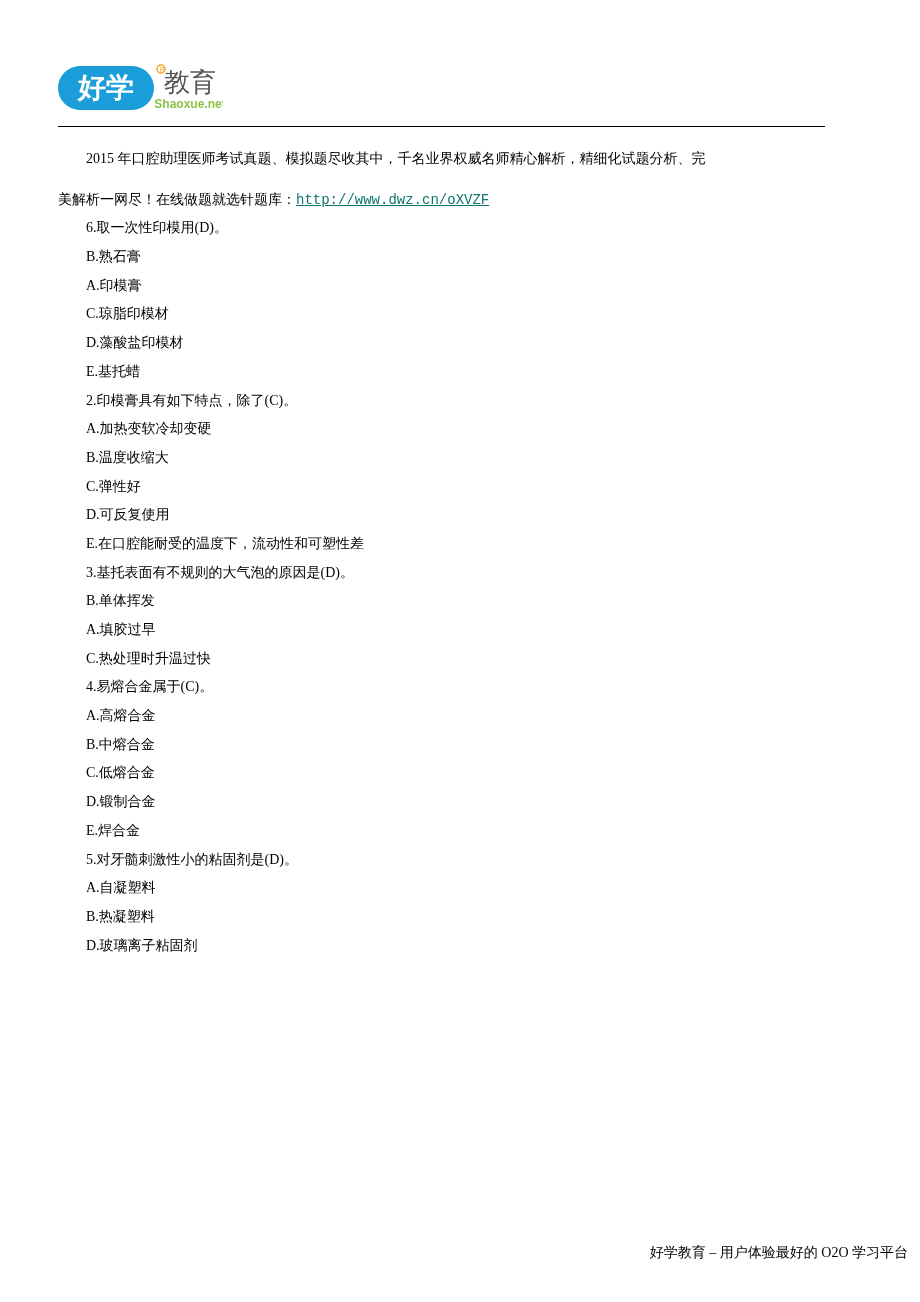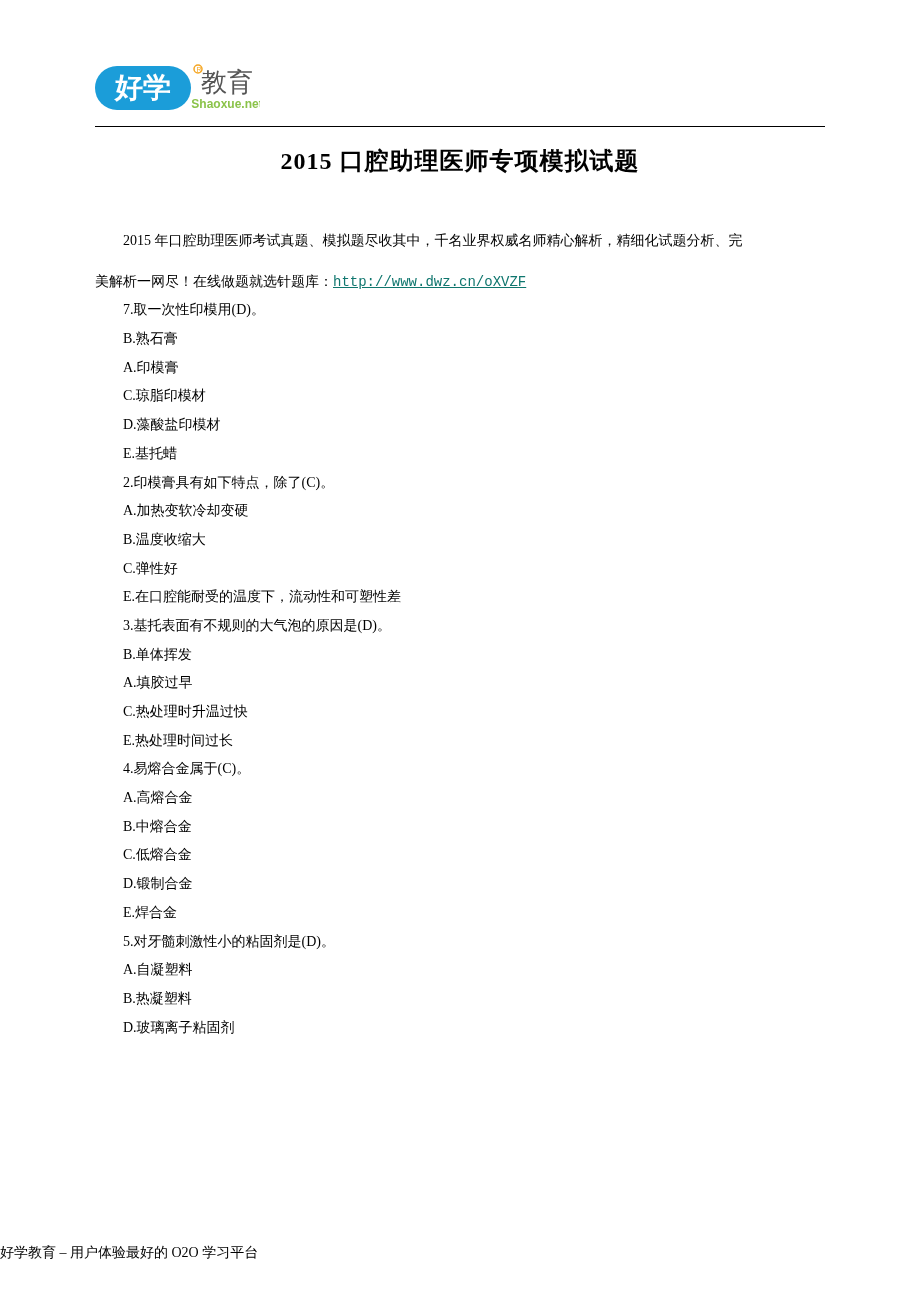--- a/index.html
+++ b/index.html
@@ -8,21 +8,21 @@
       box-sizing: border-box;
     }
     body {
       width: 920px;
       height: 1302px;
       background: #ffffff;
       font-family: "SimSun", "宋体", serif;
       position: relative;
     }
     .page-container {
-      padding: 60px 95px 40px 95px;
+      padding: 60px 95px 40px 58px;
     }
     .logo-area {
       margin-bottom: 4px;
     }
     .logo {
       display: inline-block;
     }
     .logo-svg {
       width: 165px;
       height: 58px;
@@ -57,22 +57,22 @@
       font-size: 14px;
       line-height: 2.05;
       font-family: "SimSun", "宋体", serif;
       text-indent: 2em;
       margin: 0;
     }
     .footer {
       position: absolute;
       bottom: 40px;
       left: 0;
-      right: 4px;
-      text-align: left;
+      right: 12px;
+      text-align: right;
       font-size: 14px;
       font-family: "SimSun", "宋体", serif;
     }
   </style>
 </head>
 <body>
 
 <div class="page-container">
   <div class="logo-area">
     <span class="logo">
@@ -81,46 +81,45 @@
         <text x="48" y="37" text-anchor="middle" font-family="SimHei, sans-serif" font-size="28" font-weight="bold" fill="#ffffff">好学</text>
         <circle cx="103" cy="9" r="4" fill="none" stroke="#f5a623" stroke-width="1.5"></circle>
         <text x="104" y="12" text-anchor="middle" font-family="Arial" font-size="7" fill="#f5a623">R</text>
         <text x="132" y="31" text-anchor="middle" font-family="KaiTi, serif" font-size="26" fill="#555555">教育</text>
         <text x="132" y="48" text-anchor="middle" font-family="Arial, sans-serif" font-size="12" font-weight="bold" fill="#8bc34a">Shaoxue.net</text>
       </svg>
     </span>
   </div>
   <hr class="hr-line">
 
-  <h1 class="title">2015 口腔助理医师专项模拟试题</h1>
 
   <p class="intro-para">
     <span>2015 年口腔助理医师考试真题、模拟题尽收其中，千名业界权威名师精心解析，精细化试题分析、完</span>
   </p>
   <p class="content-line" style="text-indent:0;">
     <span>美解析一网尽！在线做题就选针题库：</span><a class="link">http://www.dwz.cn/oXVZF</a>
   </p>
 
   <div id="questions-container">
-      <p class="content-line">7.取一次性印模用(D)。</p>
+      <p class="content-line">6.取一次性印模用(D)。</p>
       <p class="content-line">B.熟石膏</p>
       <p class="content-line">A.印模膏</p>
       <p class="content-line">C.琼脂印模材</p>
       <p class="content-line">D.藻酸盐印模材</p>
       <p class="content-line">E.基托蜡</p>
       <p class="content-line">2.印模膏具有如下特点，除了(C)。</p>
       <p class="content-line">A.加热变软冷却变硬</p>
       <p class="content-line">B.温度收缩大</p>
       <p class="content-line">C.弹性好</p>
+      <p class="content-line">D.可反复使用</p>
       <p class="content-line">E.在口腔能耐受的温度下，流动性和可塑性差</p>
       <p class="content-line">3.基托表面有不规则的大气泡的原因是(D)。</p>
       <p class="content-line">B.单体挥发</p>
       <p class="content-line">A.填胶过早</p>
       <p class="content-line">C.热处理时升温过快</p>
-      <p class="content-line">E.热处理时间过长</p>
       <p class="content-line">4.易熔合金属于(C)。</p>
       <p class="content-line">A.高熔合金</p>
       <p class="content-line">B.中熔合金</p>
       <p class="content-line">C.低熔合金</p>
       <p class="content-line">D.锻制合金</p>
       <p class="content-line">E.焊合金</p>
       <p class="content-line">5.对牙髓刺激性小的粘固剂是(D)。</p>
       <p class="content-line">A.自凝塑料</p>
       <p class="content-line">B.热凝塑料</p>
       <p class="content-line">D.玻璃离子粘固剂</p>

